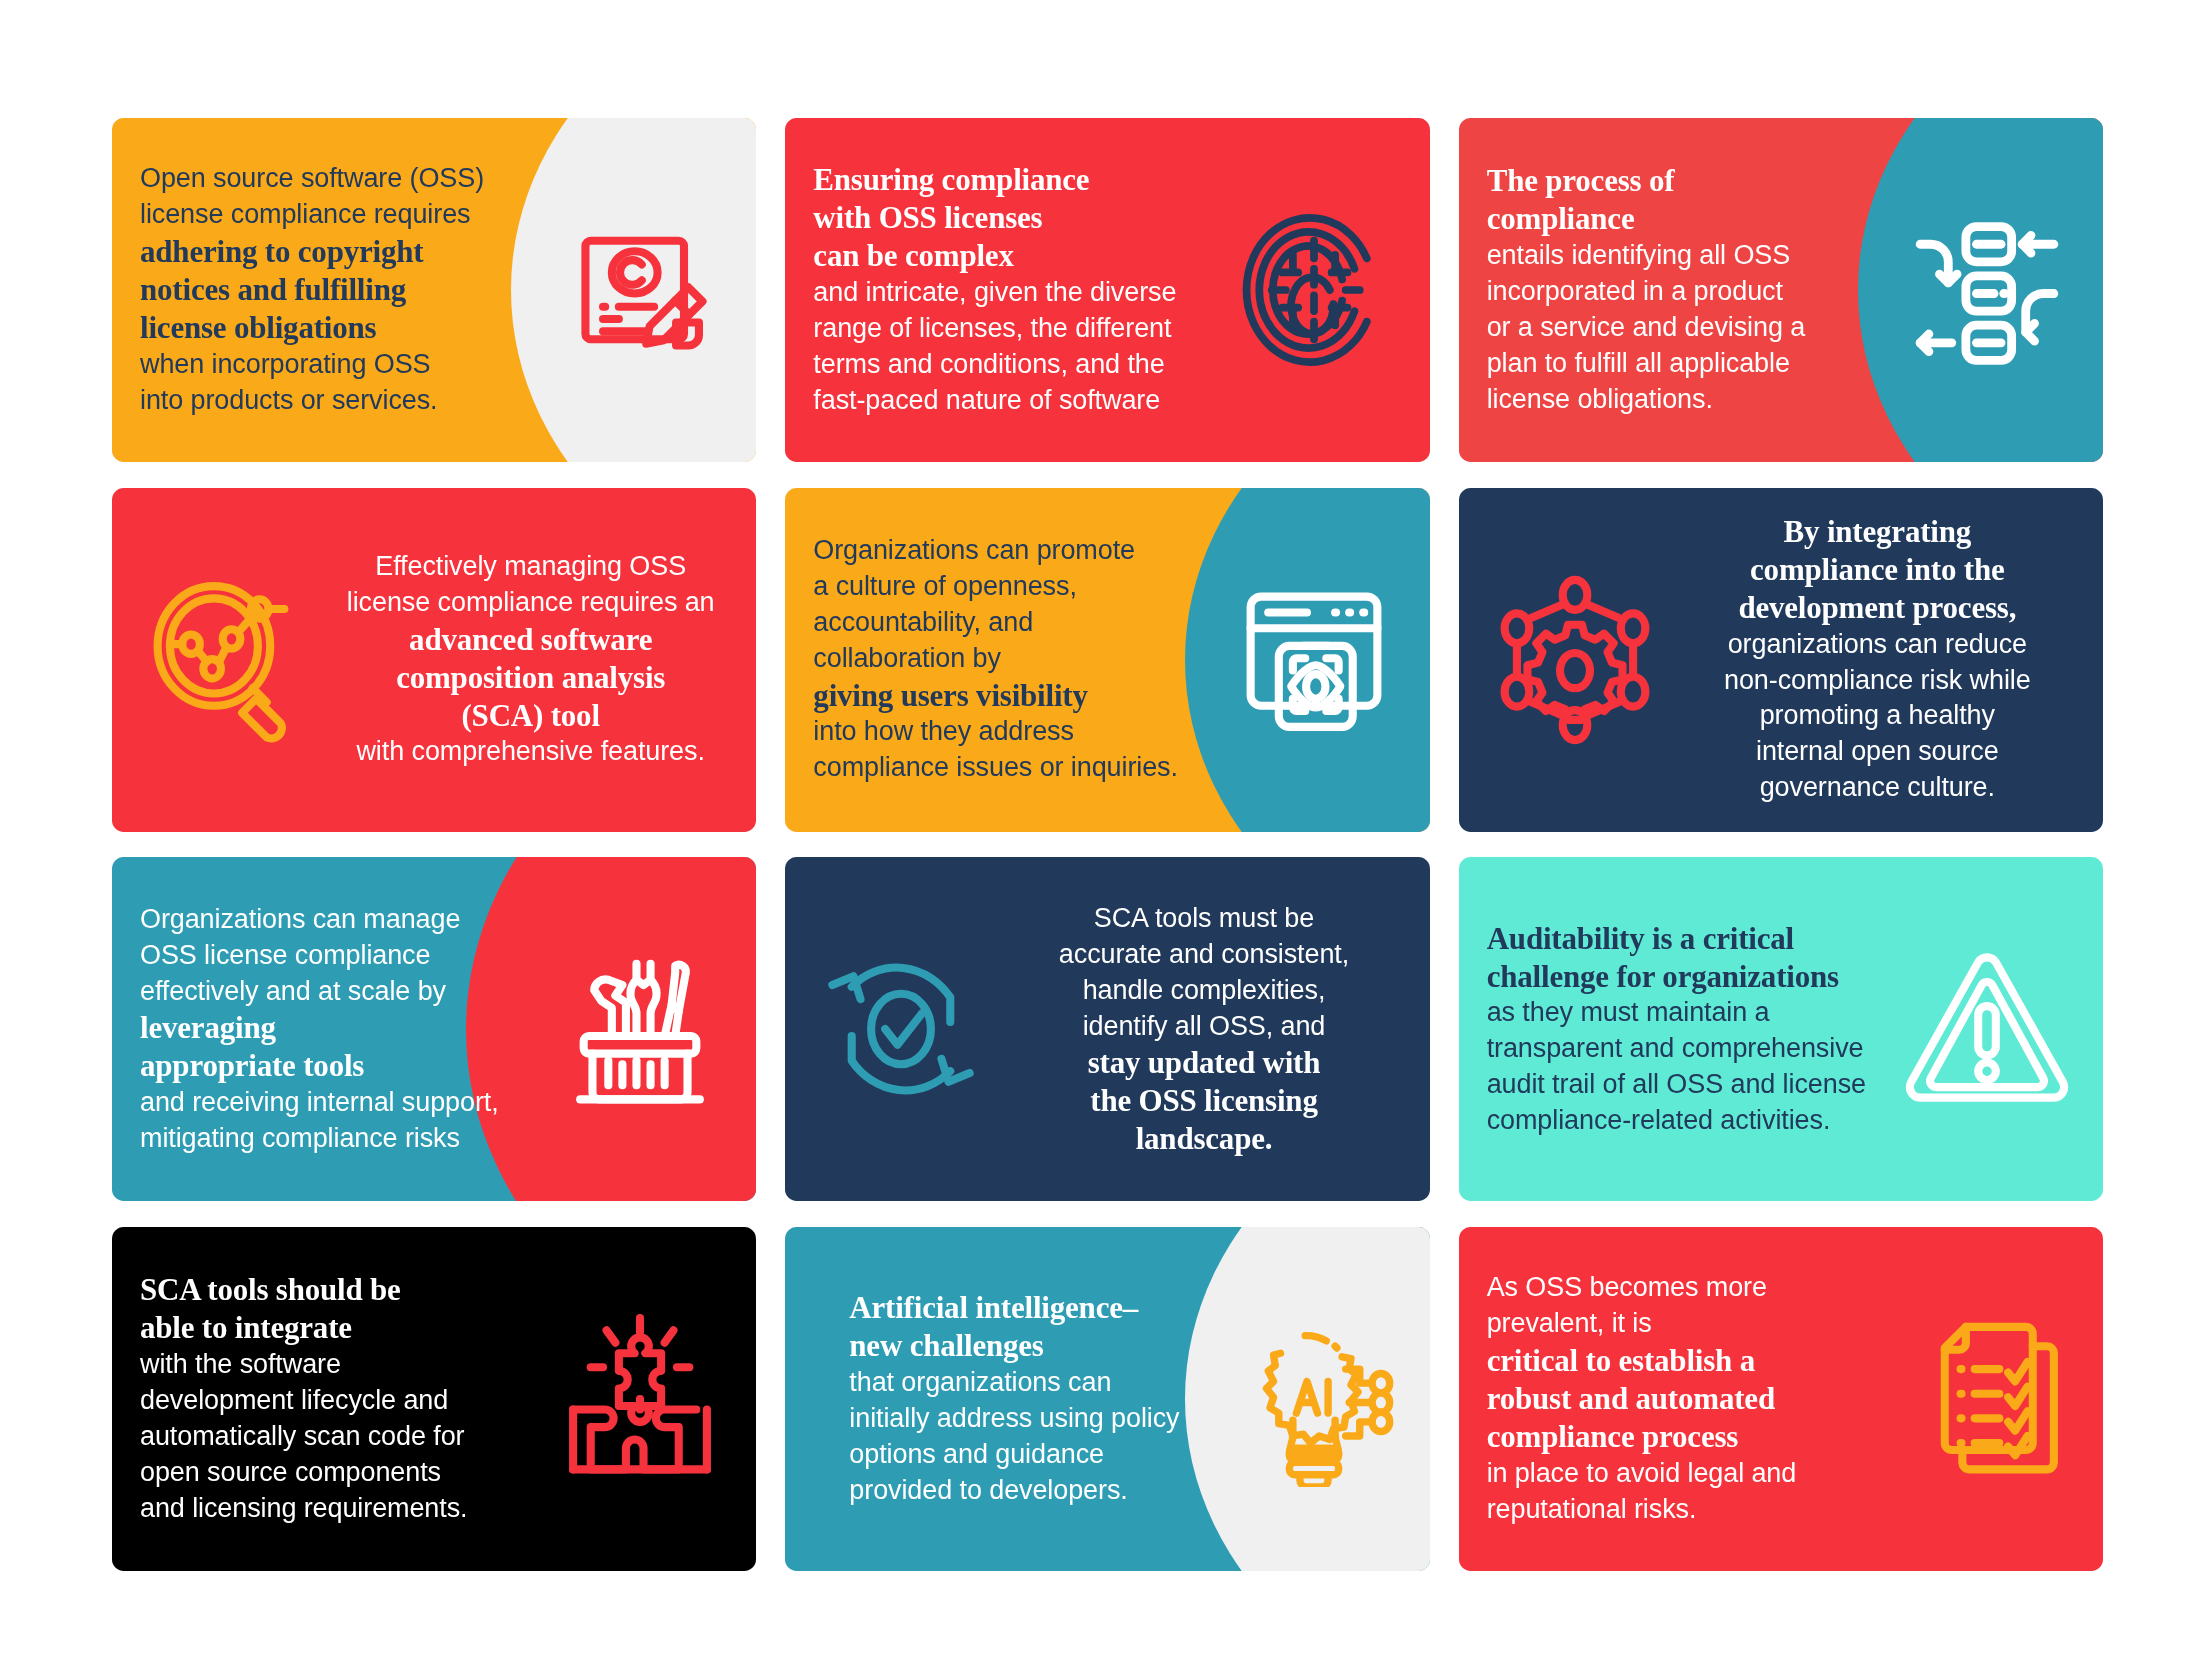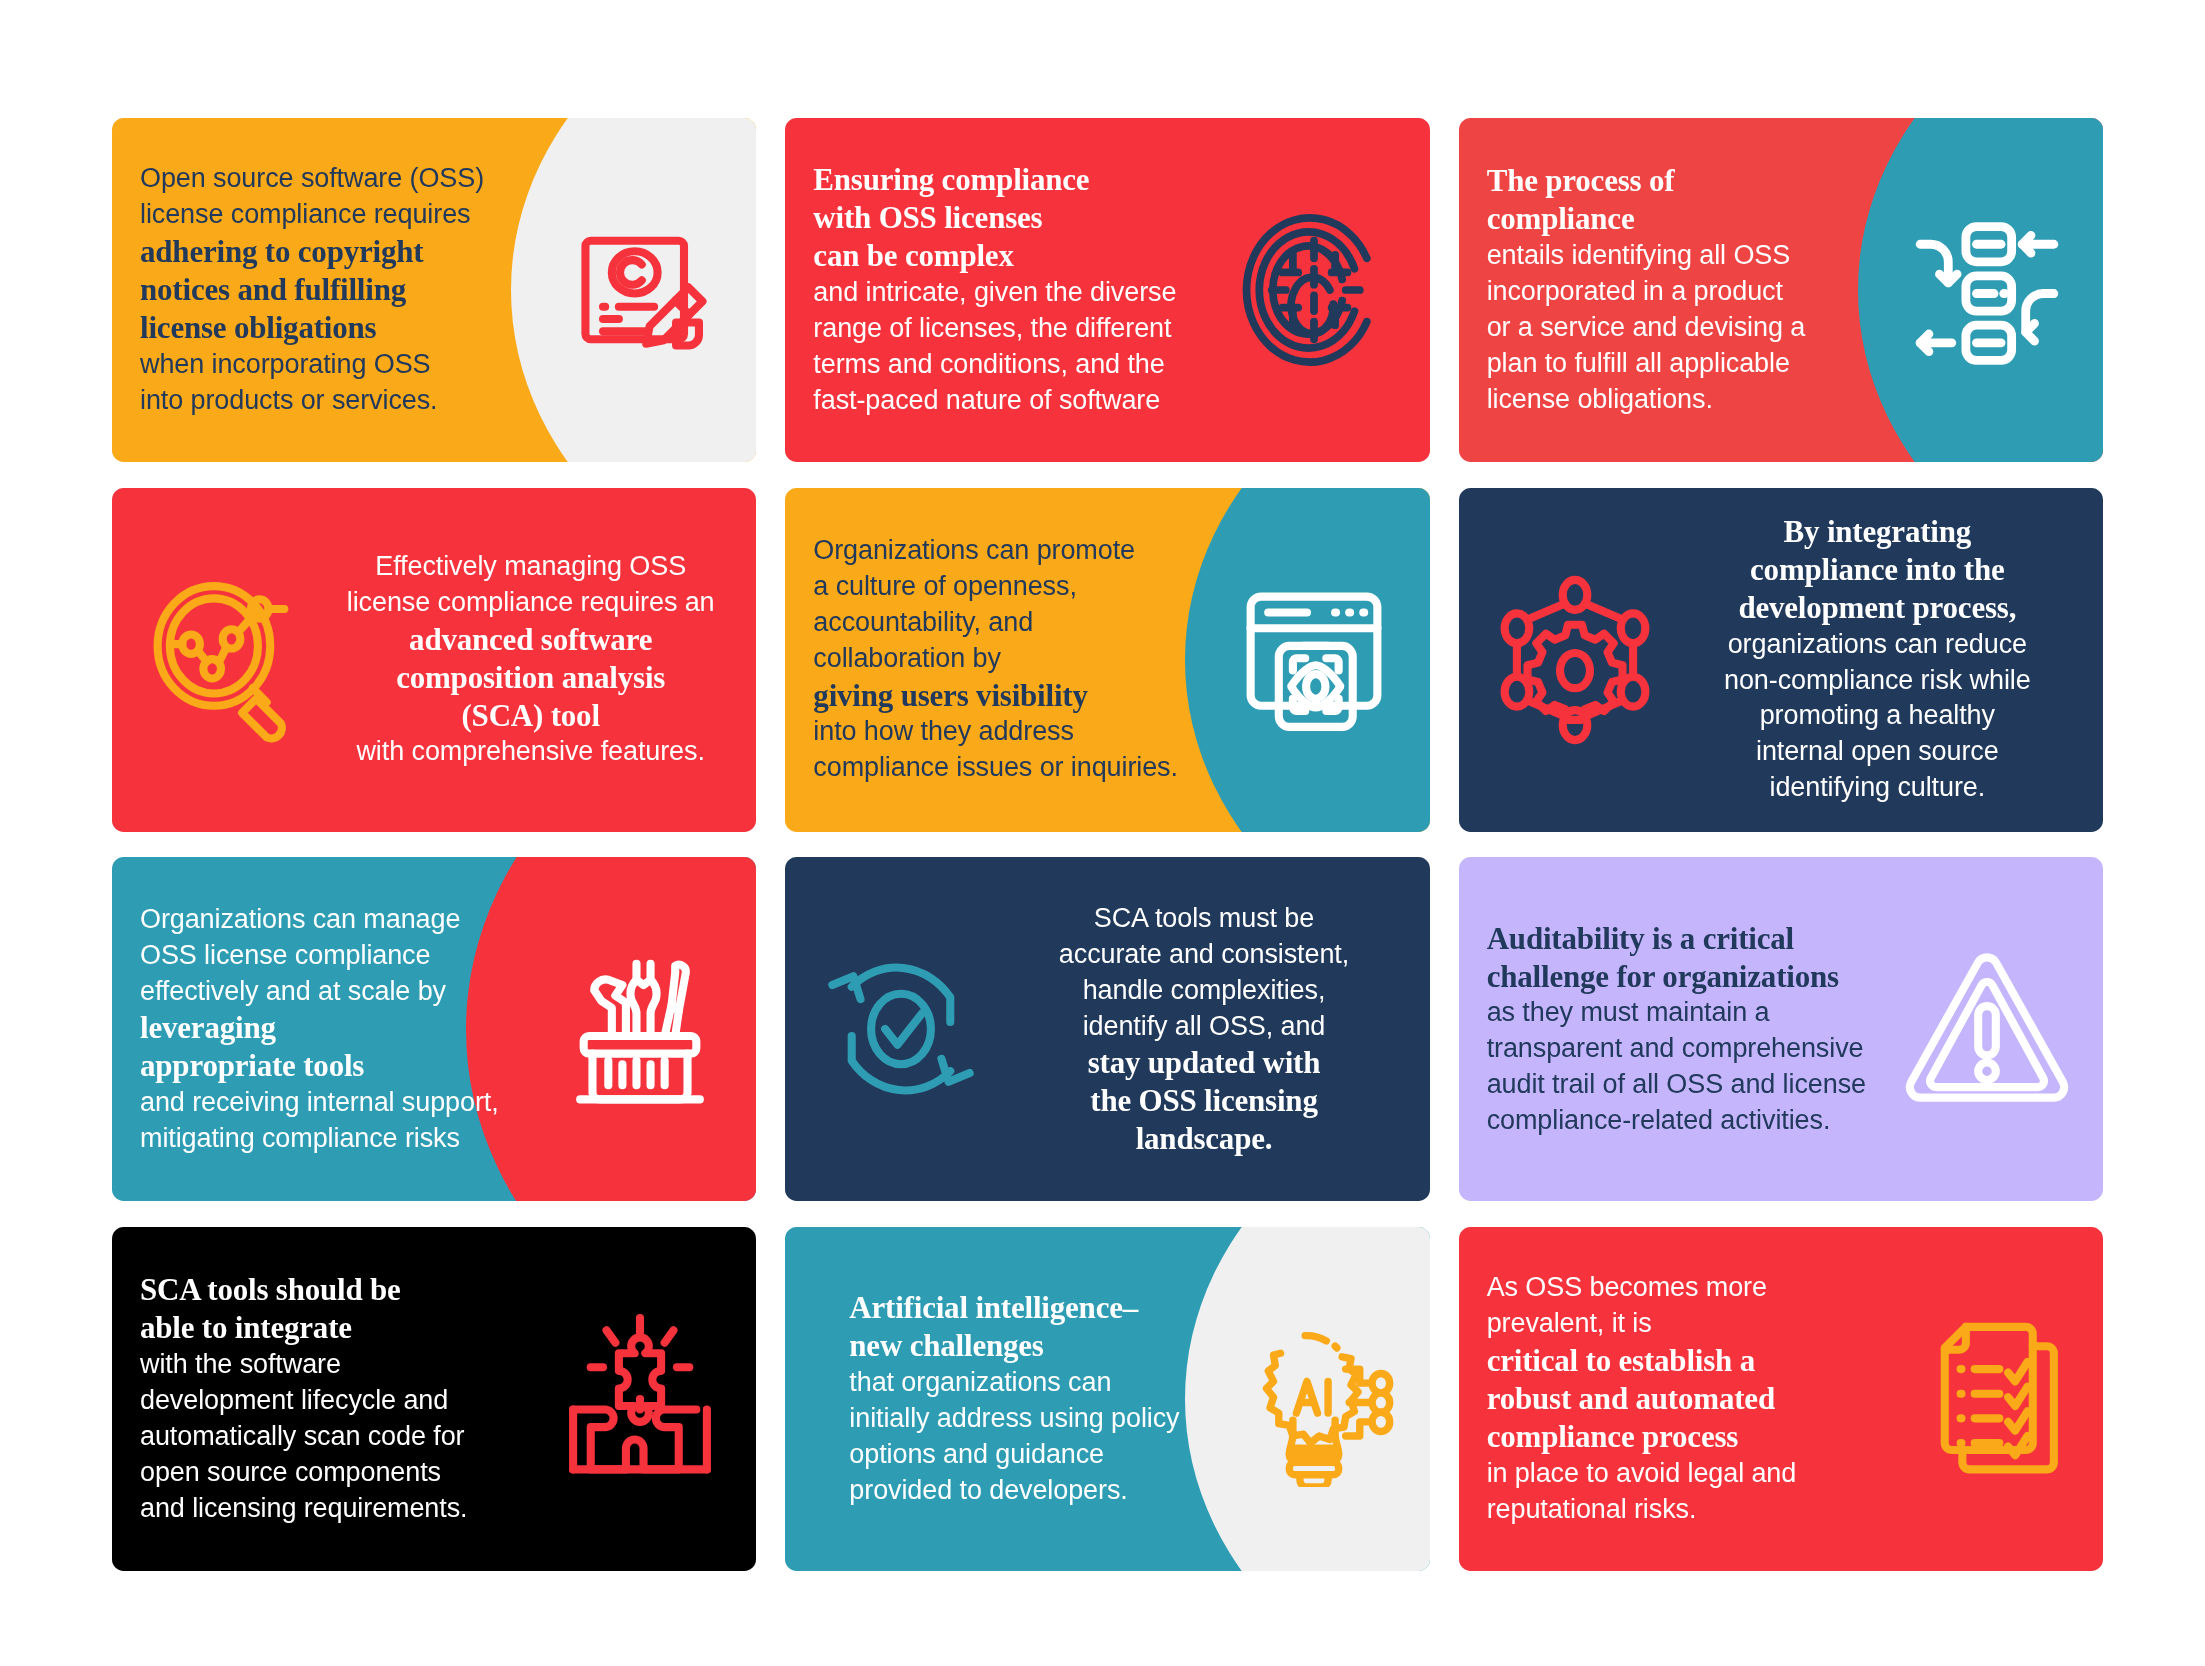--- a/index.html
+++ b/index.html
@@ -283,21 +283,21 @@
         </div>
         <div class="txt align-right" style="color: rgb(255, 255, 255);">
           <p>
             <span class="seg bold">By integrating</span>
             <span class="seg bold">compliance into the</span>
             <span class="seg bold">development process,</span>
             <span class="seg">organizations can reduce</span>
             <span class="seg">non-compliance risk while</span>
             <span class="seg">promoting a healthy</span>
             <span class="seg">internal open source</span>
-            <span class="seg">identifying culture.</span>
+            <span class="seg">governance culture.</span>
           </p>
         </div>
       </div>
     </div>
     <div class="card" style="background: rgb(46, 157, 180);">
       <div class="blob rightwide" style="background: rgb(246, 51, 60);"></div>
       <div class="body icon-right">
         <div class="txt align-left" style="color: rgb(255, 255, 255);">
           <p>
             <span class="seg">Organizations can manage</span>
@@ -346,21 +346,21 @@
             <span class="seg">accurate and consistent,</span>
             <span class="seg">handle complexities,</span>
             <span class="seg">identify all OSS, and</span>
             <span class="seg bold">stay updated with</span>
             <span class="seg bold">the OSS licensing</span>
             <span class="seg bold">landscape.</span>
           </p>
         </div>
       </div>
     </div>
-    <div class="card" style="background: #c4b5fd;">
+    <div class="card" style="background: #5eead4;">
       <div class="body icon-right">
         <div class="txt align-left" style="color: rgb(33, 57, 91);">
           <p>
             <span class="seg bold">Auditability is a critical</span>
             <span class="seg bold">challenge for organizations</span>
             <span class="seg">as they must maintain a</span>
             <span class="seg">transparent and comprehensive</span>
             <span class="seg">audit trail of all OSS and license</span>
             <span class="seg">compliance-related activities.</span>
           </p>

